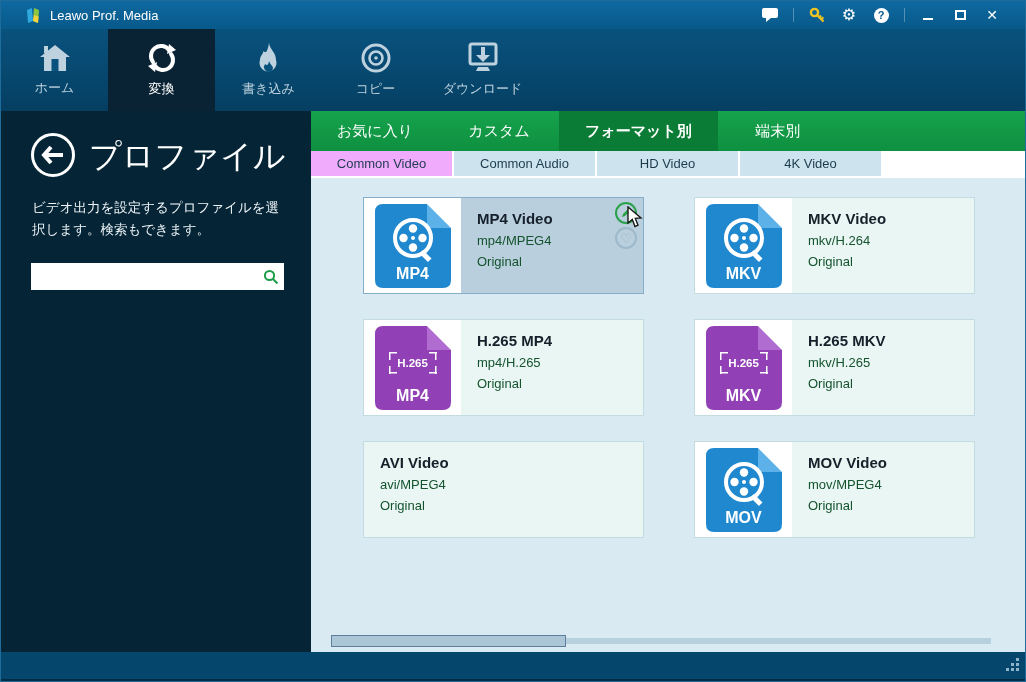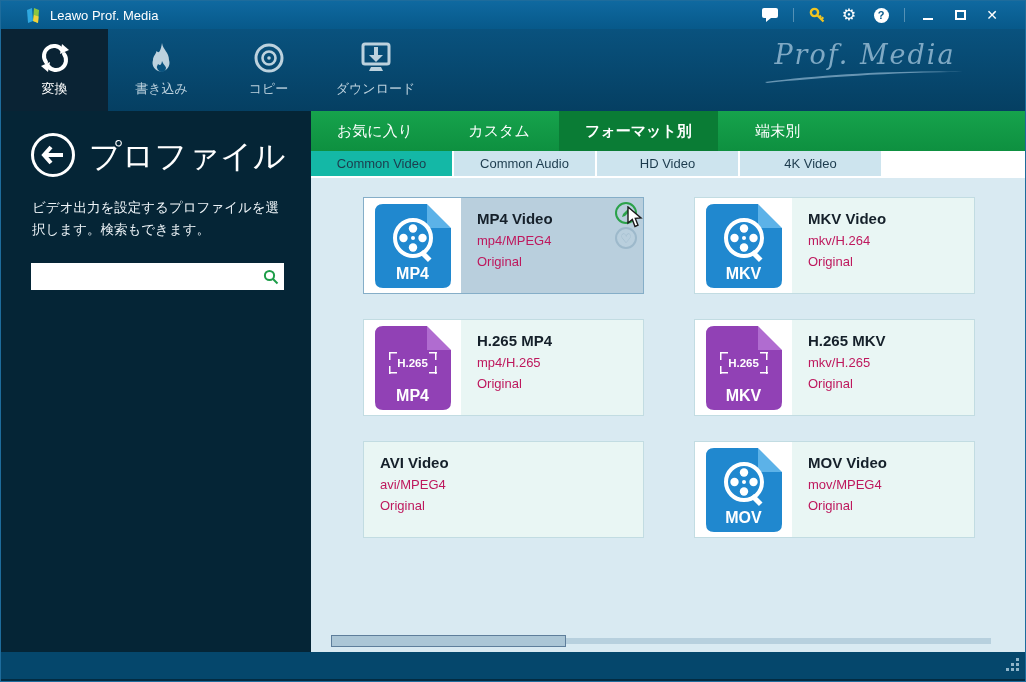--- a/index.html
+++ b/index.html
@@ -44,21 +44,21 @@
 
   
   .format-tabs { position:absolute; left:310px; top:110px; width:716px; height:40px;
     background:linear-gradient(#16a34c,#0e9040); display:flex; }
   .ftab { padding:0 26px; min-width:120px; height:40px; display:flex; align-items:center; justify-content:center; color:#fff; font-size:15px; cursor:pointer; }
   .ftab.selected { background:#0a7c35; font-weight:bold; }
 
   
   .sub-tabs { position:absolute; left:310px; top:150px; width:716px; height:27px; background:#cde4ee; display:flex; border-bottom:2px solid #ffffff; }
   .stab { width:143px; height:100%; display:flex; align-items:center; justify-content:center; font-size:13px; color:#1c3b4d; border-right:2px solid #ffffff; cursor:pointer; }
-  .stab.selected { background:#14b8a6; }
+  .stab.selected { background:#f0abfc; }
   .stab-filler { flex:1; background:#ffffff; }
 
   
   .content { position:absolute; left:310px; top:177px; width:716px; height:474px; background:#d9eaf2; }
   .card { position:absolute; width:281px; height:97px; background:#e9f6f4; border:1px solid #c2dce2; display:flex; cursor:pointer; }
   .card.selected { background:#b9cfdd; border:1px solid #85aec8; }
   .card-icon-panel { width:97px; height:100%; background:#ffffff; display:flex; align-items:center; justify-content:center; }
   .card.selected .card-icon-panel { background:#ffffff; }
   .file-icon { position:relative; width:76px; height:84px; }
   .file-icon svg { position:absolute; left:0; top:0; }
@@ -68,21 +68,21 @@
       linear-gradient(#fff,#fff) left 0 top 0/8px 1.5px no-repeat,
       linear-gradient(#fff,#fff) left 0 top 0/1.5px 8px no-repeat,
       linear-gradient(#fff,#fff) right 0 top 0/8px 1.5px no-repeat,
       linear-gradient(#fff,#fff) right 0 top 0/1.5px 8px no-repeat,
       linear-gradient(#fff,#fff) left 0 bottom 0/8px 1.5px no-repeat,
       linear-gradient(#fff,#fff) left 0 bottom 0/1.5px 8px no-repeat,
       linear-gradient(#fff,#fff) right 0 bottom 0/8px 1.5px no-repeat,
       linear-gradient(#fff,#fff) right 0 bottom 0/1.5px 8px no-repeat; }
   .card-body { flex:1; padding:12px 0 0 16px; }
   .card-title { font-size:15px; font-weight:bold; color:#15202a; margin-bottom:6px; }
-  .card-sub { font-size:13px; color:#be185d; margin-bottom:6px; }
+  .card-sub { font-size:13px; color:#14532d; margin-bottom:6px; }
   .card-actions { position:absolute; right:6px; top:4px; display:flex; flex-direction:column; gap:3px; }
   .action-circle { width:22px; height:22px; border-radius:50%; display:flex; align-items:center; justify-content:center; cursor:pointer; }
   .edit-circle { border:2px solid #2ba24a; }
   .heart-circle { border:2px solid #9db9cb; color:#9db9cb; font-size:13px; line-height:13px; }
 
   .cursor { position:absolute; pointer-events:none; }
 
   
   .hscroll-track { position:absolute; left:330px; top:637px; width:660px; height:6px; background:#b7d0de; }
   .hscroll-thumb { position:absolute; left:330px; top:634px; width:235px; height:12px; background:#abc6d6; border:1px solid #5e7e9b; cursor:grab; }
@@ -131,20 +131,28 @@
       <span class="tb-btn">
           <span class="max-glyph"></span>
         </span>
       <span class="tb-btn">
           <span class="close-glyph">✕</span>
         </span>
     </div>
   </div>
 
   <div class="nav">
+    <div class="nav-item">
+      <svg width="34" height="30" viewBox="0 0 34 30">
+        <rect x="6" y="3" width="4" height="7" fill="#bdd2de"></rect>
+        <path d="M17 2 L32 14 L28 14 L28 28 L6 28 L6 14 L2 14 Z" fill="#bdd2de"></path>
+        <rect x="13.5" y="16" width="7" height="12" fill="#09527e"></rect>
+      </svg>
+      <span class="nav-label">ホーム</span>
+    </div>
     <div class="nav-item selected">
       <svg width="34" height="32" viewBox="0 0 34 32">
         <path d="M8 20 A10 10 0 0 1 24 8" fill="none" stroke="#ffffff" stroke-width="4" stroke-linecap="round"></path>
         <path d="M24 2 L31 8 L22 12 Z" fill="#ffffff"></path>
         <path d="M26 12 A10 10 0 0 1 10 24" fill="none" stroke="#ffffff" stroke-width="4" stroke-linecap="round"></path>
         <path d="M10 30 L3 24 L12 20 Z" fill="#ffffff"></path>
       </svg>
       <span class="nav-label">変換</span>
     </div>
     <div class="nav-item">
@@ -163,26 +171,20 @@
       <span class="nav-label">コピー</span>
     </div>
     <div class="nav-item">
       <svg width="34" height="32" viewBox="0 0 34 32">
         <rect x="4" y="2" width="26" height="20" rx="2" fill="none" stroke="#bdd2de" stroke-width="3"></rect>
         <rect x="15" y="5" width="4" height="8" fill="#bdd2de"></rect>
         <path d="M10 13 L24 13 L17 20 Z" fill="#bdd2de"></path>
         <path d="M12 25 L22 25 L24 29 L10 29 Z" fill="#bdd2de"></path>
       </svg>
       <span class="nav-label">ダウンロード</span>
-    </div>
-    <div class="brand">
-      <div class="brand-text">Prof. Media</div>
-      <svg width="200" height="18" viewBox="0 0 200 18">
-        <path d="M0 16 C60 8 140 4 198 6 C130 6 50 12 2 17 Z" fill="#7fa9c4" opacity="0.8"></path>
-      </svg>
     </div>
   </div>
 
   <div class="sidebar">
     <div class="back-btn">
       <svg width="24" height="20" viewBox="0 0 24 20">
         <path d="M10 2 L3 10 L10 18 M3 10 L22 10" stroke="#fff" stroke-width="4" fill="none"></path>
       </svg>
     </div>
     <div class="side-title">プロファイル</div>

